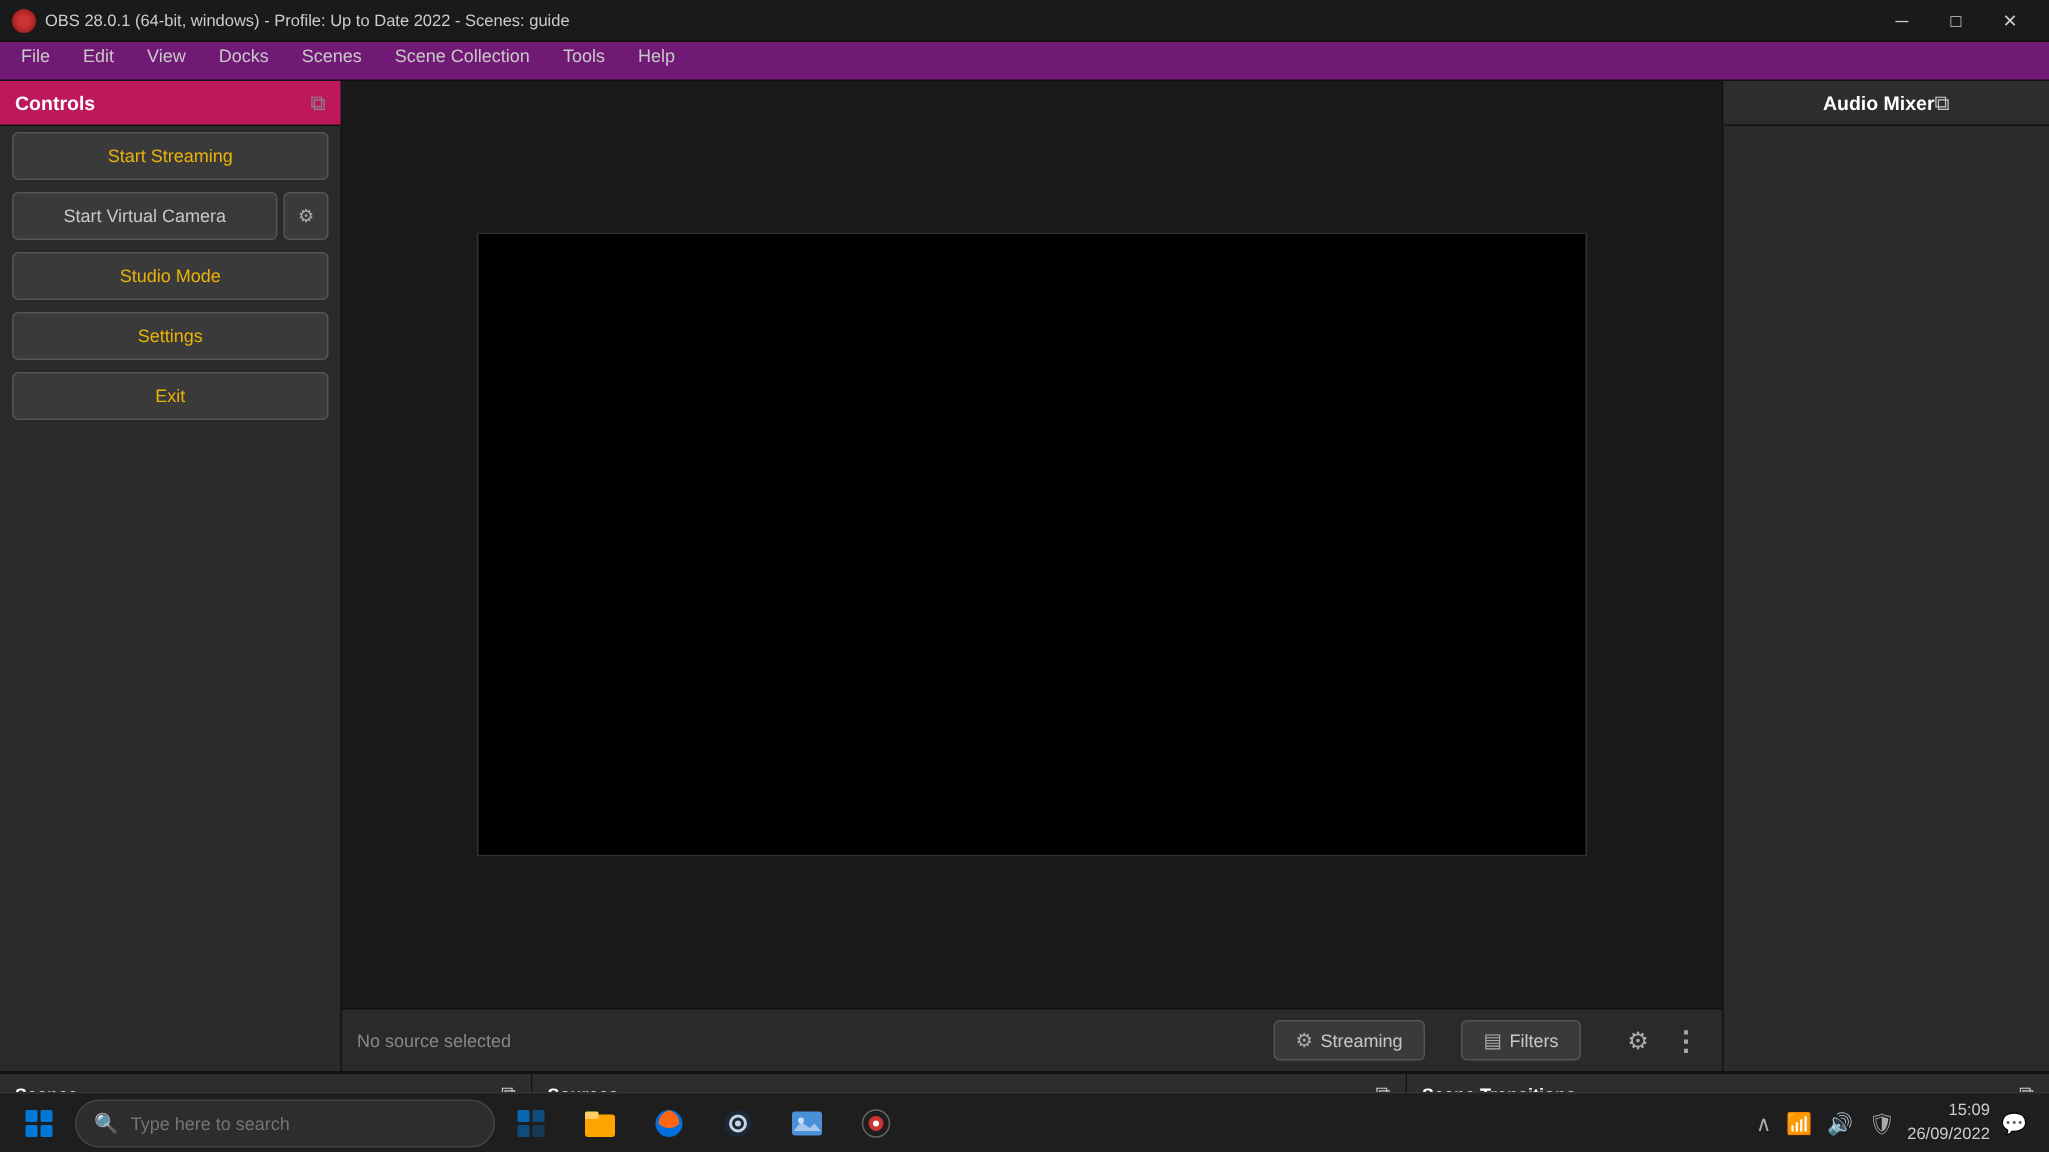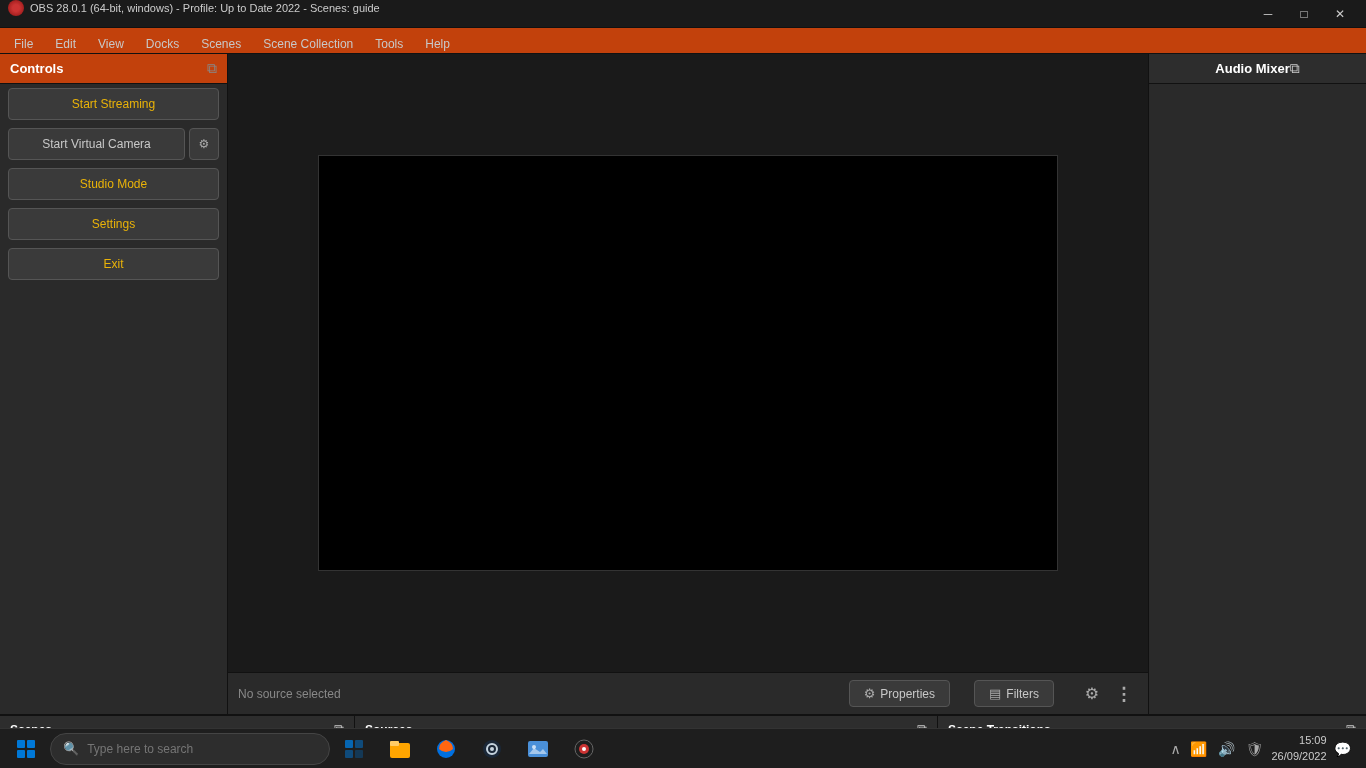--- a/index.html
+++ b/index.html
@@ -11,21 +11,21 @@
       font-size: 12px;
       color: #c8c8c8;
       overflow: hidden;
     }
 
     
     #title-bar {
       background: #1a1a1a;
       height: 28px;
       display: flex;
-      align-items: flex-start;
+      align-items: center;
       justify-content: space-between;
       padding: 0 8px;
       border-bottom: 1px solid #111;
     }
     #title-bar-left {
       display: flex;
       align-items: center;
       gap: 6px;
     }
     #title-bar-icon {
@@ -50,24 +50,24 @@
       justify-content: center;
       cursor: pointer;
       font-size: 12px;
       color: #ccc;
       background: transparent;
       border: none;
     }
 
     
     #menu-bar {
-      background: #c2410c;
+      background: #701a75;
       height: 26px;
       display: flex;
-      align-items: flex-end;
+      align-items: flex-start;
       padding: 0 4px;
       border-bottom: 1px solid #111;
       gap: 2px;
     }
     .menu-item {
       padding: 2px 10px;
       cursor: pointer;
       border-radius: 3px;
       font-size: 12px;
       color: #c8c8c8;
@@ -86,21 +86,21 @@
       border-right: 1px solid #111;
       display: flex;
       flex-direction: column;
     }
     #controls-header {
       display: flex;
       align-items: center;
       justify-content: space-between;
       padding: 6px 10px;
       border-bottom: 1px solid #111;
-      background: #c2410c;
+      background: #be185d;
     }
     #controls-title {
       font-size: 13px;
       font-weight: 600;
       color: #fff;
     }
     #controls-float-btn {
       cursor: pointer;
       color: #888;
       font-size: 14px;
@@ -535,21 +535,21 @@
   </div>
 
   <div id="center-panel">
     <div id="preview-area">
       <div id="preview-canvas"></div>
     </div>
     <div id="preview-toolbar">
       <span id="no-source-label">No source selected</span>
       <button class="preview-tool-btn">
         <span class="preview-tool-icon gear-unicode"></span>
-        <span>Properties</span>
+        <span>Streaming</span>
       </button>
       <button class="preview-tool-btn">
         <span class="preview-tool-icon">▤</span>
         <span>Filters</span>
       </button>
       <div class="preview-right-icons">
         <button class="preview-icon-btn">
           <span class="gear-unicode"></span>
         </button>
         <button class="preview-icon-btn">

